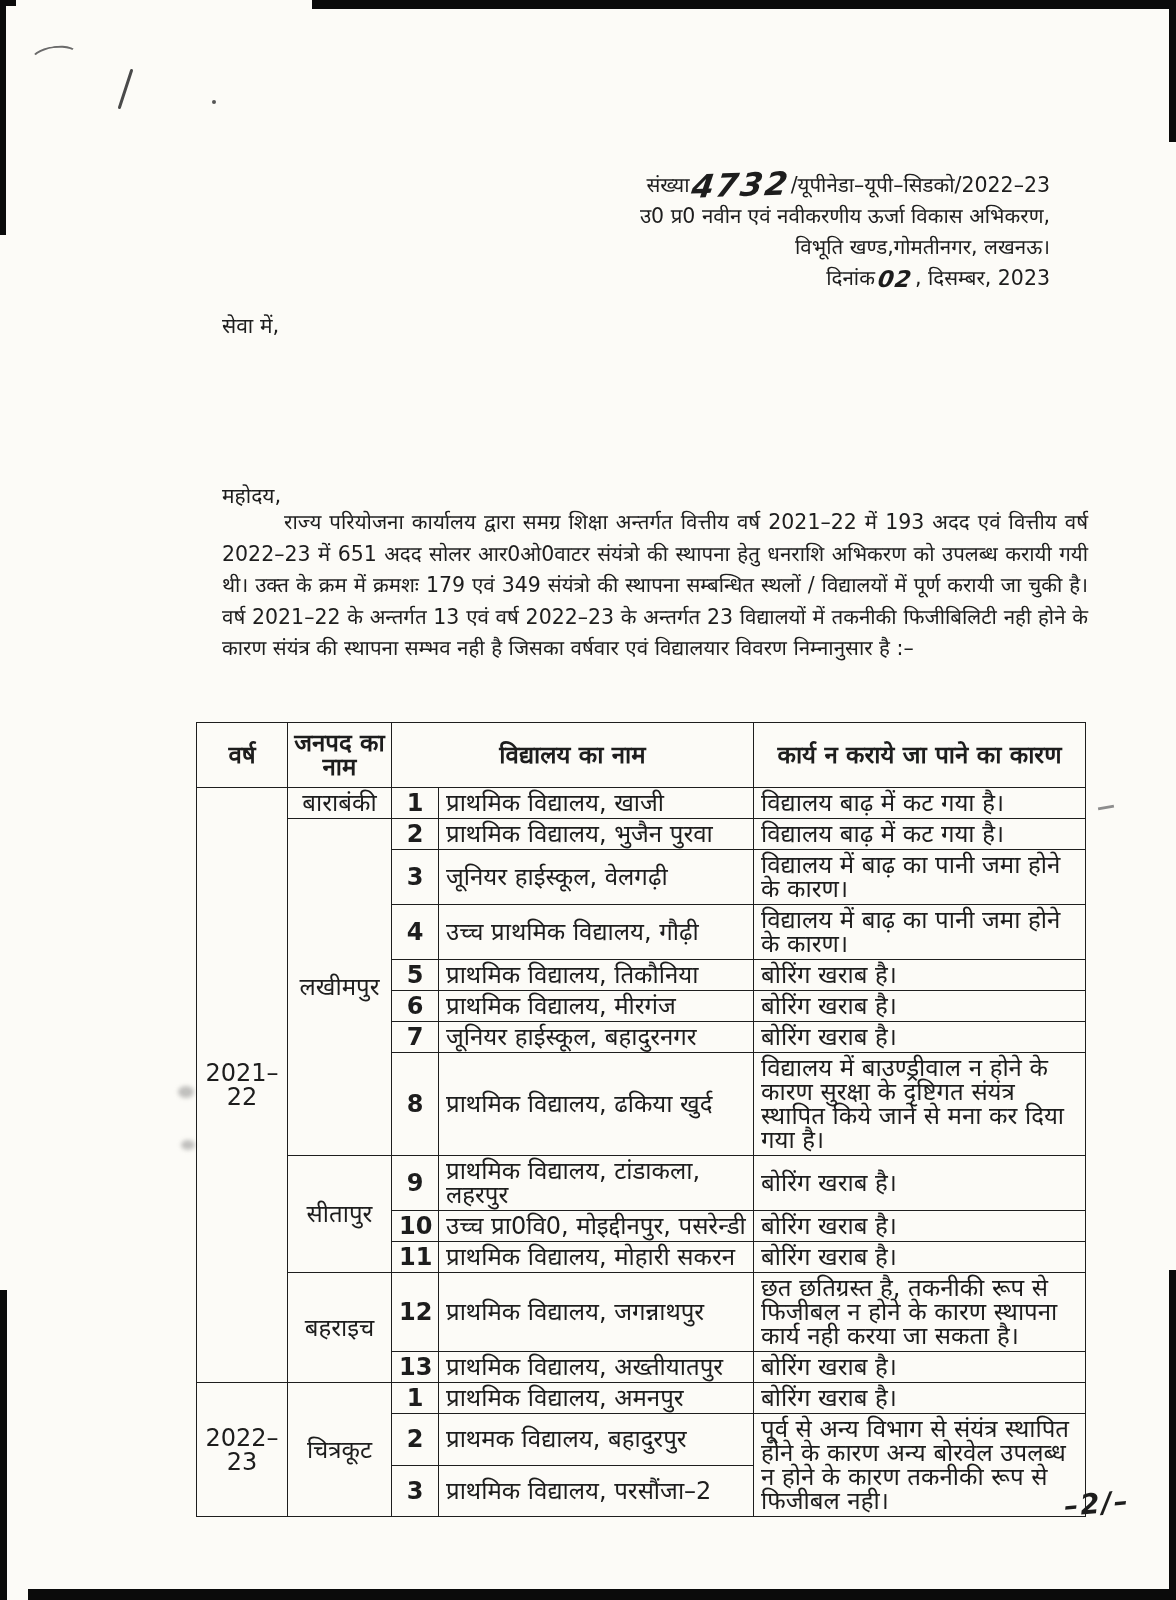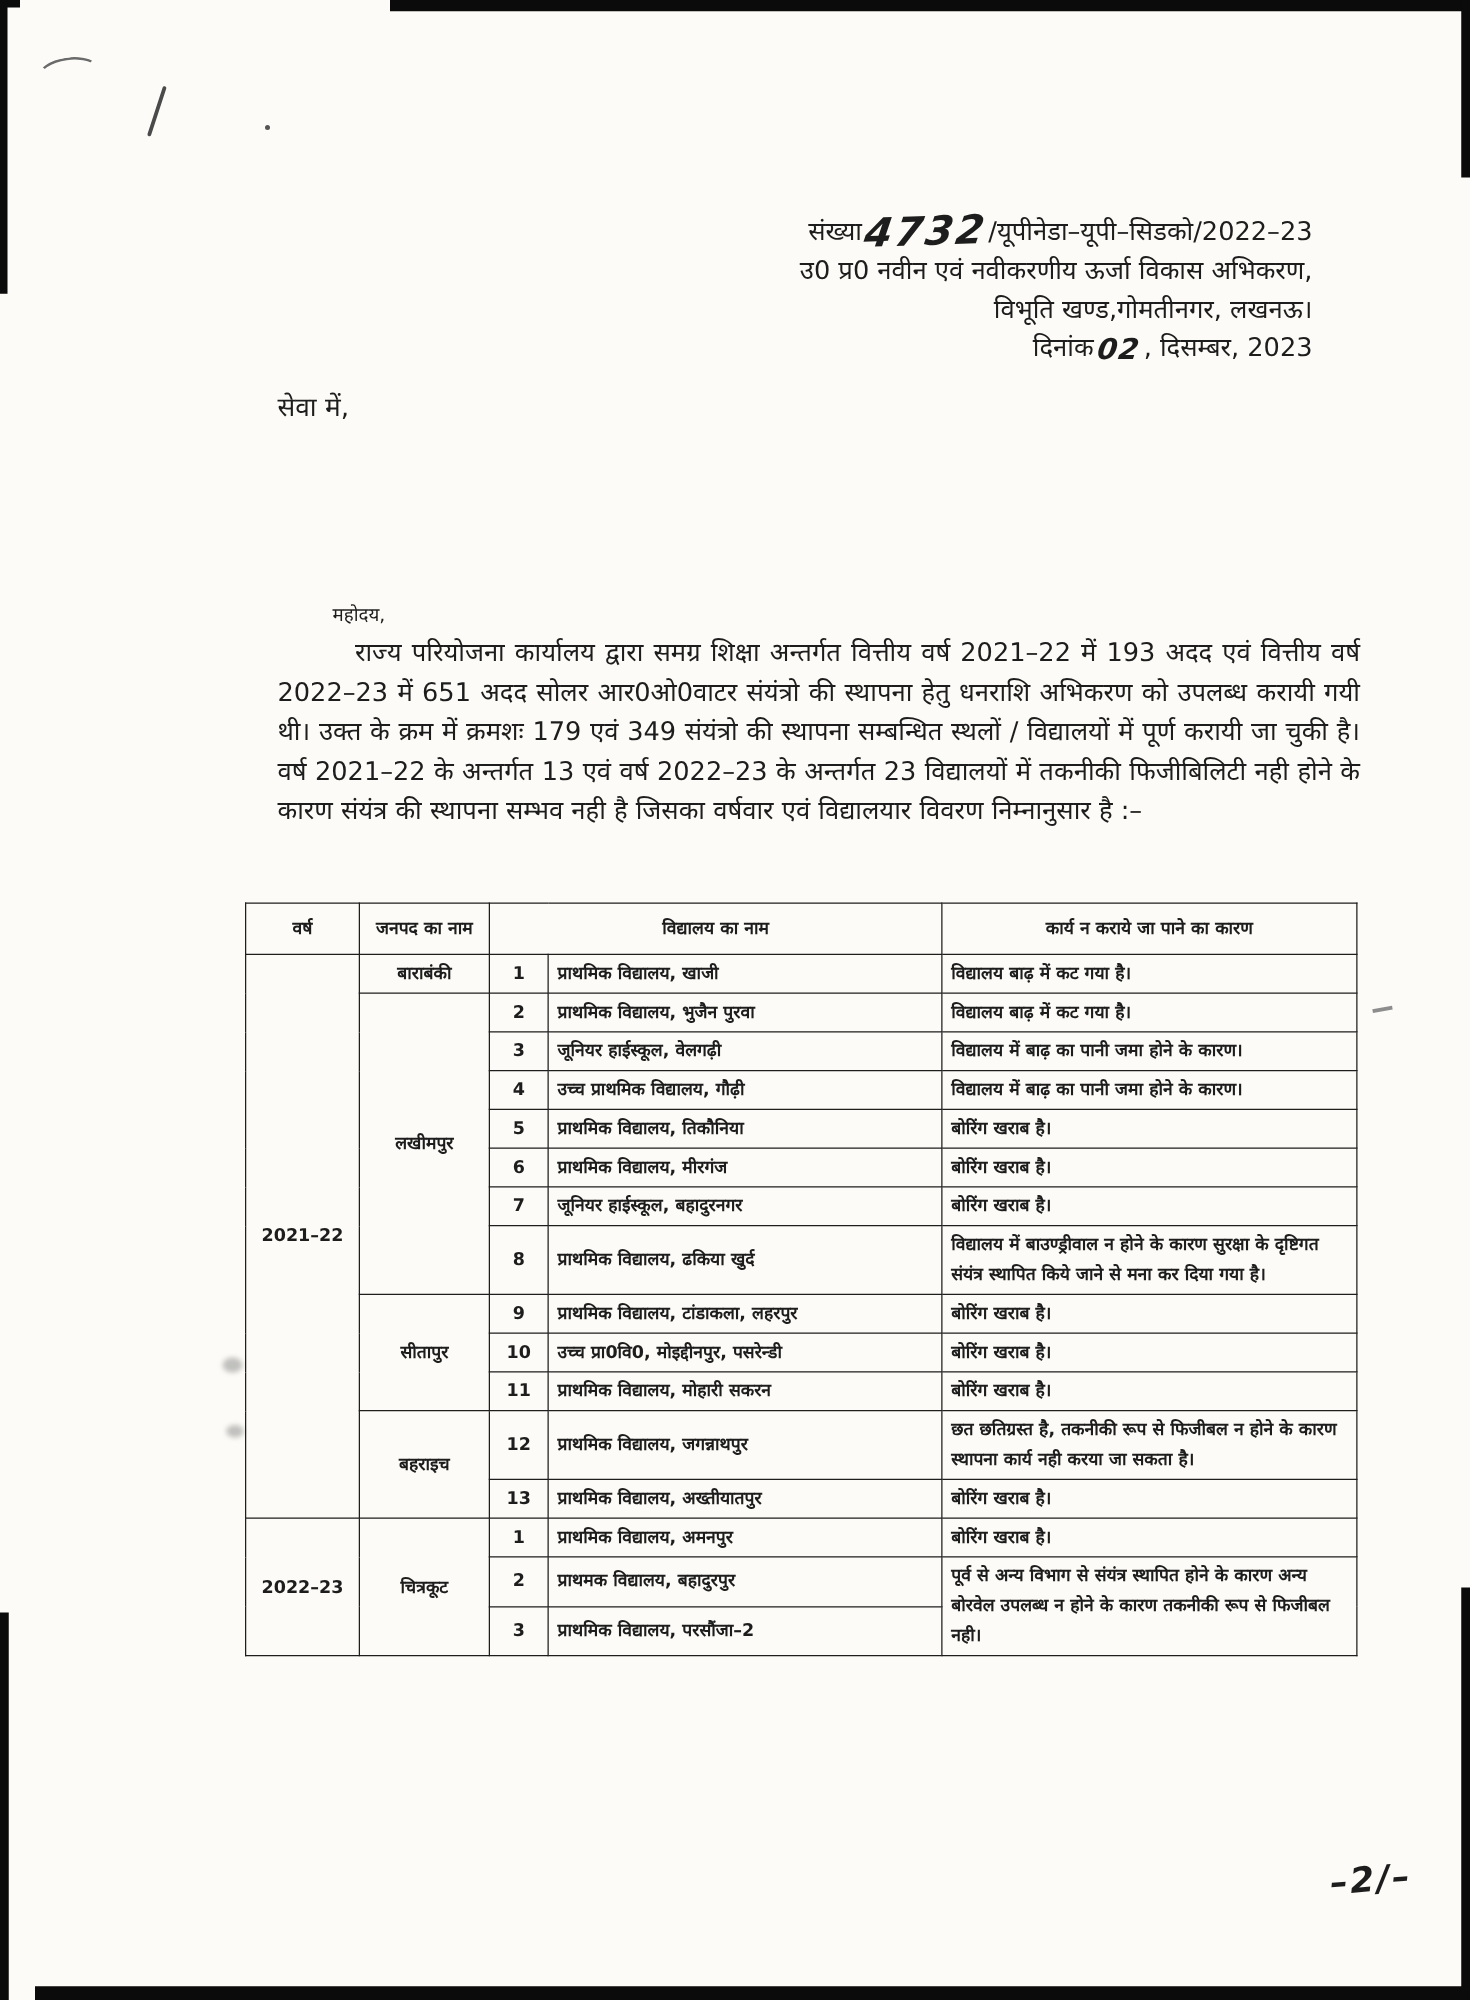--- a/index.html
+++ b/index.html
@@ -45,37 +45,37 @@
     transform:skewX(-10deg) rotate(-2deg); letter-spacing:2px;
     vertical-align:-4px; margin:0 2px; line-height:20px;
   }
   .hand-day {
     display:inline-block; font-size:23px; font-style:italic; font-weight:600;
     transform:skewX(-8deg); letter-spacing:1px; margin:0 3px; vertical-align:-2px;
   }
 
   .recipient-block { position:absolute; top:310px; left:222px; font-size:21px; line-height:33px; font-weight:500; }
   .recipient-lines { margin-left:62px; }
-  .greeting { position:absolute; top:481px; left:222px; font-size:15px; font-weight:500;margin-left:44px; }
+  .greeting { position:absolute; top:481px; left:222px; font-size:21px; font-weight:500; }
 
   .body-paragraph {
     position:absolute; top:507px; left:222px; width:866px;
     font-size:20.5px; line-height:31.5px; text-align:justify; text-indent:62px;
     font-weight:500;
   }
 
   
   .schools-table {
     position:absolute; top:722px; left:196px;
     border-collapse:collapse; table-layout:fixed; width:889px;
-    font-size:14px;
+    font-size:24px;
   }
   .schools-table th, .schools-table td {
     border:1.6px solid #1e1e1e; padding:3px 7px; line-height:24px;
-    overflow:hidden; font-weight:700;
+    overflow:hidden; font-weight:400;
   }
   .schools-table th { text-align:center; vertical-align:middle; padding:8px 6px; font-weight:600; }
   .c-year, .c-dist, .c-sno { text-align:center; vertical-align:middle; }
   .c-sno { font-weight:600 !important; }
   .c-school { text-align:left; vertical-align:middle; }
   .c-reason { text-align:left; vertical-align:middle; }
 
   .page-marker {
     position:absolute; top:1487px; right:46px;
     font-size:28px; font-style:italic; font-weight:600;

